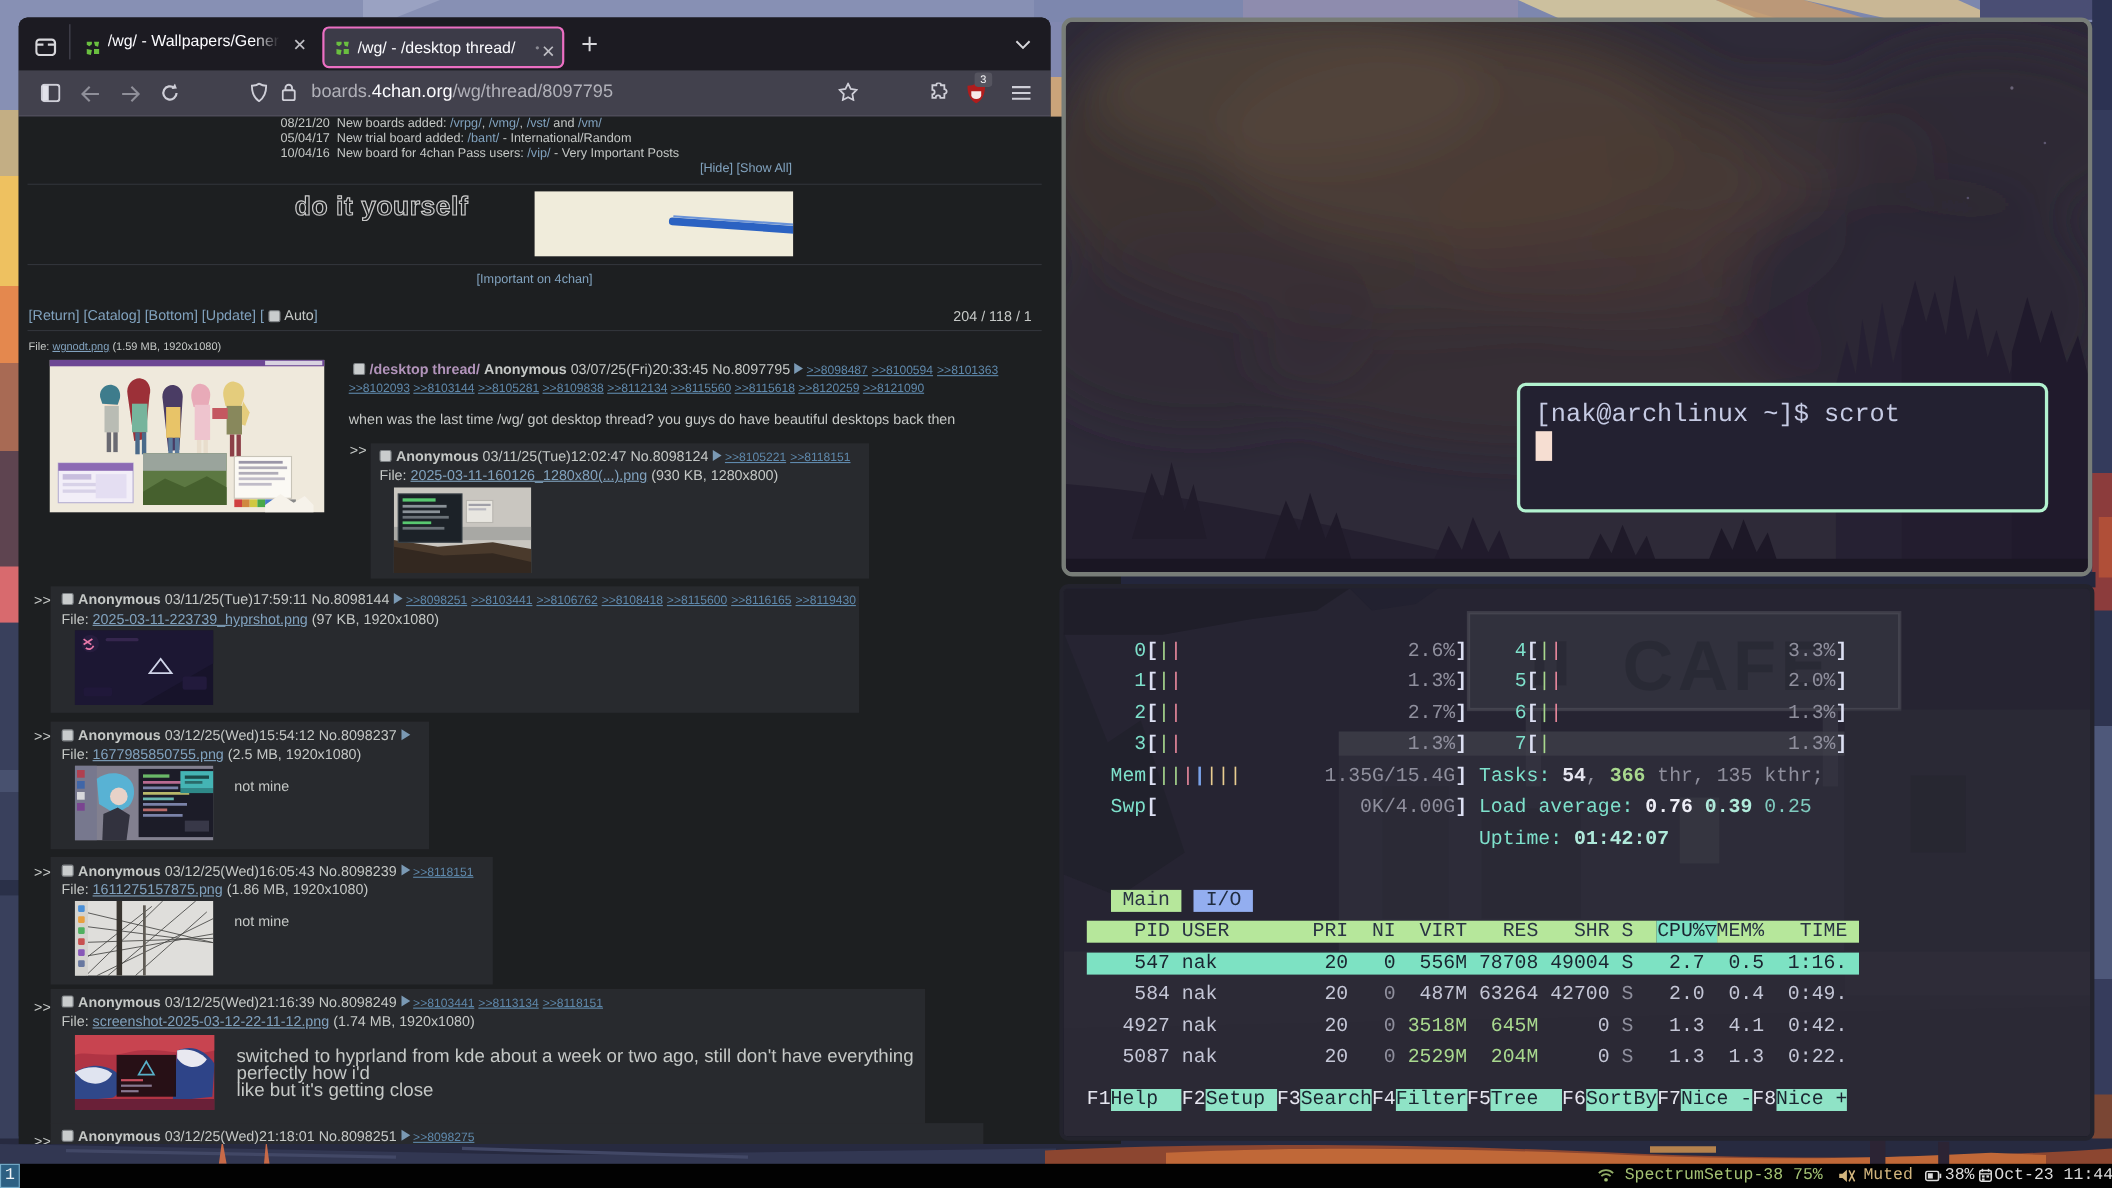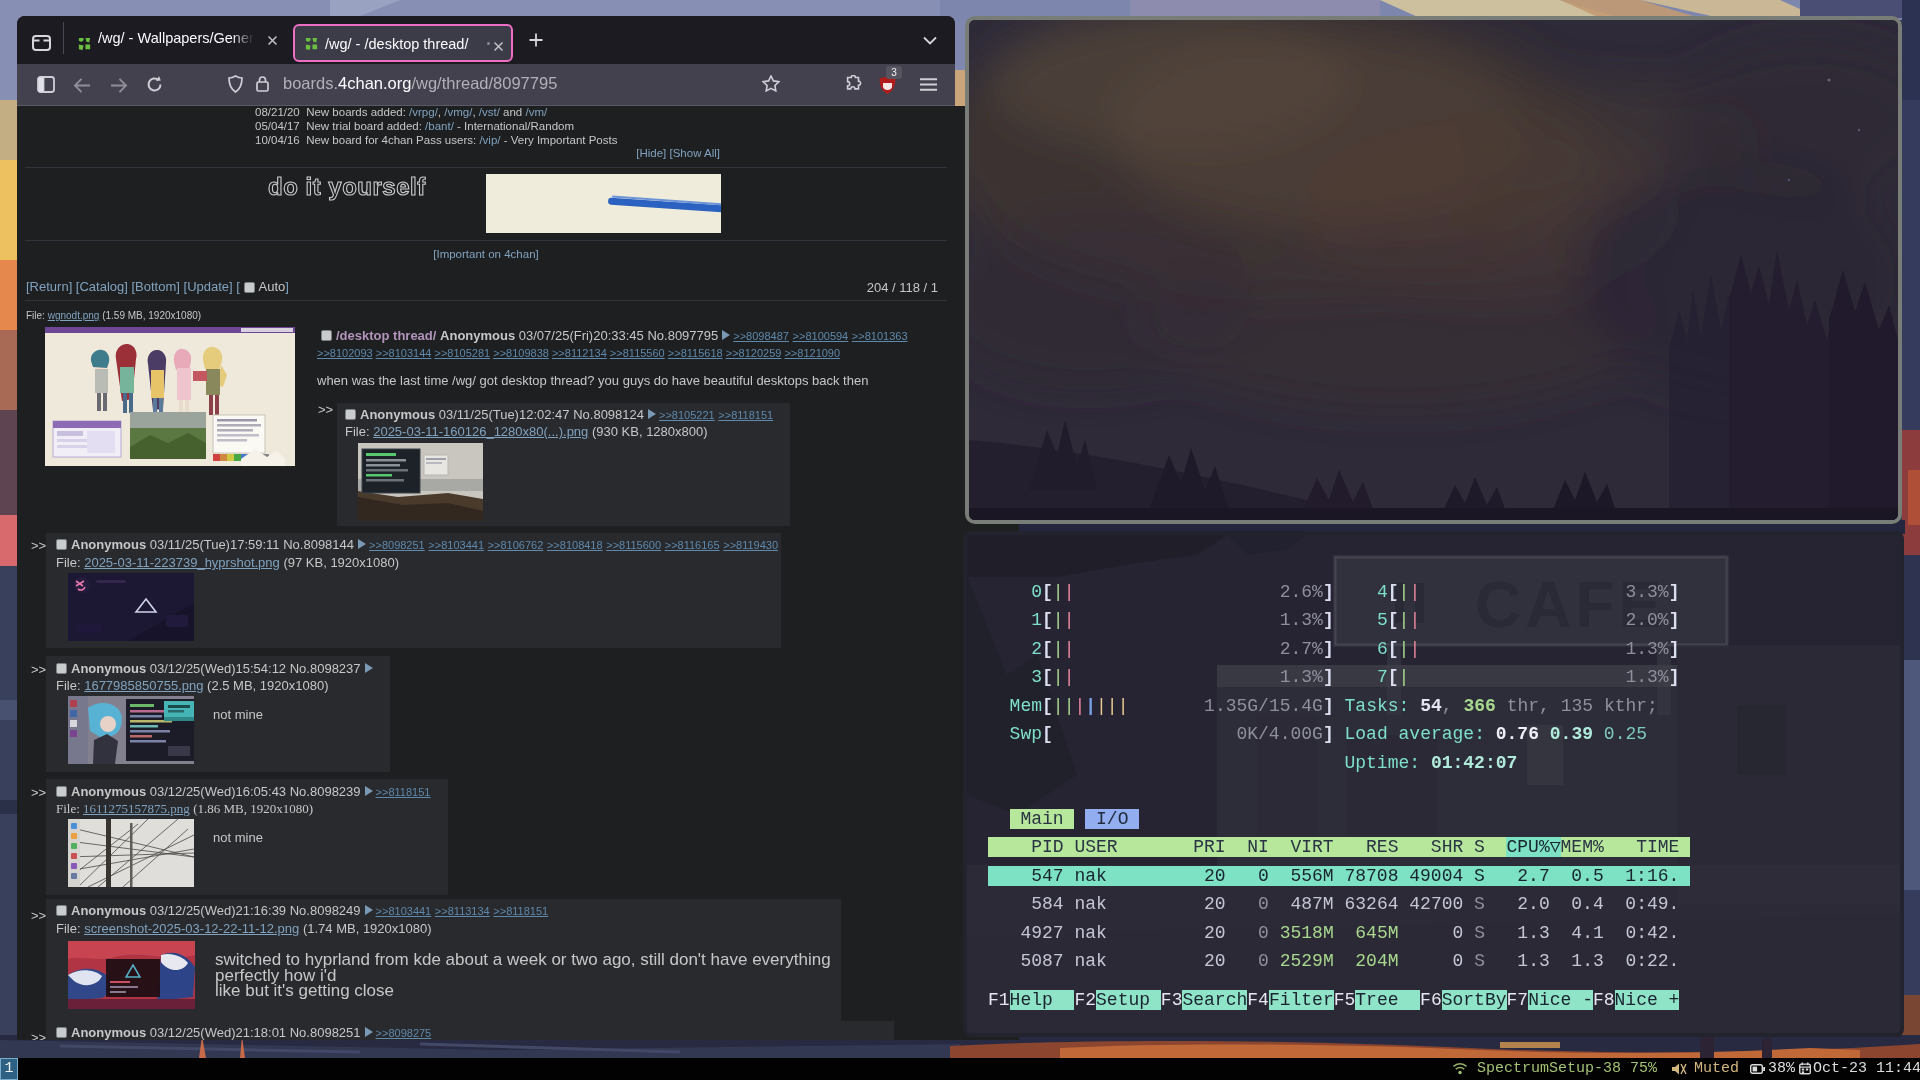--- a/index.html
+++ b/index.html
@@ -313,21 +313,21 @@
           <rect x="100" y="9" width="22" height="3" fill="#1a4a4a"></rect>
           <rect x="100" y="14" width="16" height="2.5" fill="#2a6a6a"></rect>
           <rect x="96" y="21" width="30" height="4" fill="#2e8888"></rect>
           <rect x="100" y="50" width="22" height="10" fill="#383848"></rect>
       </svg>
       <div class="abs" style="left:167px;top:51px;font-size:13px;">not mine</div>
     </div>
     <div class="abs" style="left:14px;top:679px;font-size:13px;color:#c5c8c6;">&gt;&gt;</div>
     <div class="post" style="left:29px;top:673px;width:402px;height:116px;">
       <div class="abs" style="left:10px;top:5px;font-size:13px;white-space:nowrap;"><span class="cb"></span><span class="name">Anonymous</span> 03/12/25(Wed)16:05:43 No.8098239<span class="tri"></span><span class="qlink">&gt;&gt;8118151</span></div>
-      <div class="abs" style="left:10px;top:22px;font-size:13px;white-space:nowrap;font-family:Liberation Serif, serif;">File: <span class="fl">1611275157875.png</span> (1.86 MB, 1920x1080)</div>
+      <div class="abs" style="left:10px;top:22px;font-size:13px;white-space:nowrap;">File: <span class="fl">1611275157875.png</span> (1.86 MB, 1920x1080)</div>
       <svg class="abs" style="left:22px;top:40px" width="126" height="68" viewBox="0 0 126 68">
         <rect width="126" height="68" fill="#dfdedb"></rect>
         <path d="M0 8l126 30M0 22l126 16M0 38l126-4M0 52l126-22M10 68L80 0M30 68L110 0M55 68L120 10M0 60l70-55M20 68L126 16" stroke="#4a4a48" stroke-width=".8" fill="none"></path>
         <rect x="38" y="0" width="5" height="68" fill="#38342f"></rect>
         <rect x="62" y="4" width="2.5" height="64" fill="#605c56"></rect>
         <rect x="0" y="0" width="12" height="68" fill="#d4d3cf"></rect>
         <g>
             <rect x="3" y="4" width="6" height="6" rx="1" fill="#4a90d8"></rect>
             <rect x="3" y="14" width="6" height="6" rx="1" fill="#e8a040"></rect>
             <rect x="3" y="24" width="6" height="6" rx="1" fill="#50b060"></rect>
@@ -391,20 +391,24 @@
     <path d="M760 500V280l12-45 10 38 8-28 10 40 8-55 12 60 8-30 10 45 8-25 12 40 8-30 10 45 8-20V500z" fill="#231d2f"></path>
     <path d="M860 500V300l14-50 12 42 10-30 14 48 10-25 9 35V500z" fill="#201a2c"></path>
     <path d="M0 420c120 10 260 40 420 80l60 20H0z" fill="#241f2e" opacity=".95"></path>
     <path d="M60 470l18-60 10 25 8-35 12 45 8-25 12 50z" fill="#211c2b"></path>
     <path d="M180 490l20-55 12 28 10-35 14 42 10-24 14 44z" fill="#1f1a29"></path>
     <path d="M330 500l18-42 12 22 10-30 14 32 10-20 14 38z" fill="#211b2c"></path>
     <path d="M470 500l16-35 10 18 10-26 12 28 10-18 12 33z" fill="#1f1a29"></path>
     <path d="M580 500l16-40 10 20 10-28 12 30 10-18 12 36z" fill="#1d1827"></path>
     <rect x="0" y="488" width="929" height="12" fill="#1a1623"></rect>
   </svg>
+  <div id="scrotwin">
+    <pre>[nak@archlinux ~]$ scrot
+<span style="display:inline-block;width:15px;height:27px;background:#f6ded2;vertical-align:-5px;"></span></pre>
+  </div>
 </div>
 
 <div id="htop">
   <svg class="abs" style="left:0;top:0" width="933" height="498" viewBox="0 0 933 498">
     <rect width="933" height="498" fill="#262432"></rect>
     <path d="M0 0h260l-30 20-60 8-80 14H0z" fill="#1f1e29"></path>
     <path d="M260 0h80l-20 14-40 6z" fill="#222130"></path>
     <rect x="368" y="22" width="392" height="88" fill="#494a53" opacity=".35"></rect>
     <rect x="368" y="22" width="392" height="88" fill="none" stroke="#6a6b74" stroke-width="3" opacity=".35"></rect>
     <text x="508" y="92" font-family="Liberation Sans,sans-serif" font-size="64" font-weight="bold" fill="#23242e" opacity=".5" letter-spacing="4">CAFE</text>

